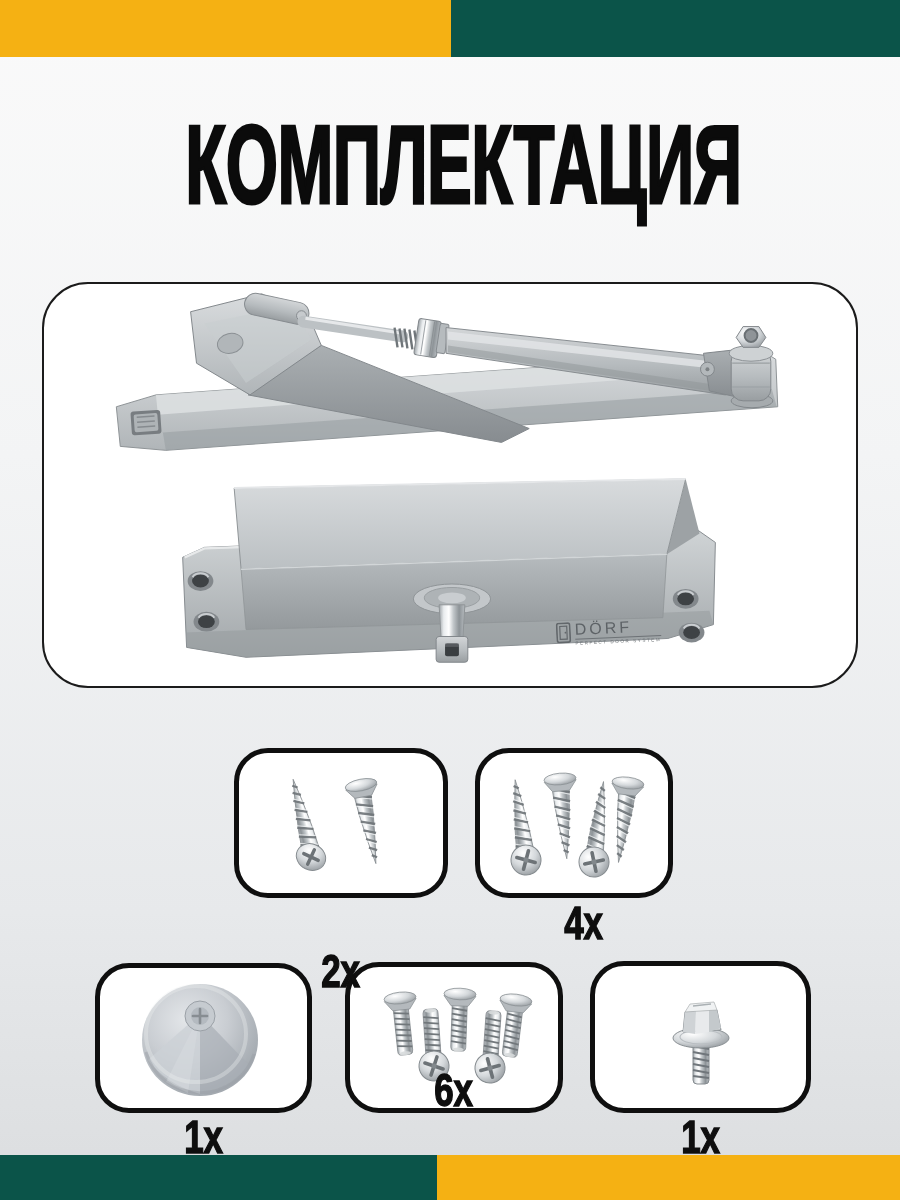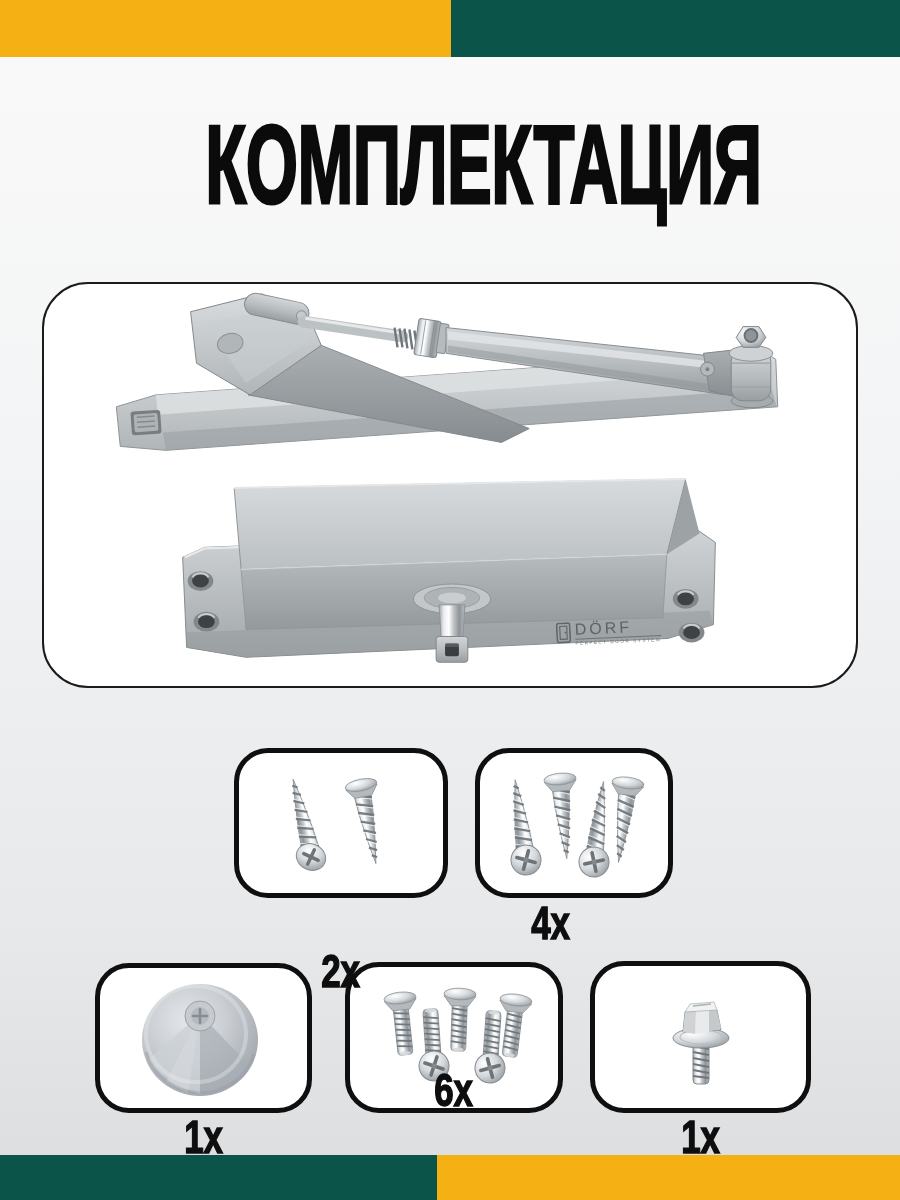--- a/index.html
+++ b/index.html
@@ -7,21 +7,21 @@
     width:900px;height:1200px;position:relative;overflow:hidden;
     font-family:"Liberation Sans",sans-serif;
     background:linear-gradient(180deg,#fafafa 0%,#f3f4f5 38%,#e7e9eb 76%,#dbdddf 100%);
   }
   .bar{position:absolute;}
   .bar.ytl{left:0;top:0;width:451px;height:57px;}
   .bar.gtr{left:451px;top:0;width:449px;height:57px;}
   .bar.gbl{left:0;top:1155px;width:437px;height:45px;}
   .bar.ybr{left:437px;top:1155px;width:463px;height:45px;}
 
-  .title-wrap{position:absolute;left:0;right:14px;top:116px;text-align:center;padding-left:20px;}
+  .title-wrap{position:absolute;left:0;right:14px;top:116px;text-align:center;}
   .title-text{
     display:inline-block;font-weight:700;font-size:112px;line-height:98px;
     letter-spacing:-1px;color:#0b0b0b;-webkit-text-stroke:3px #0b0b0b;
     transform:scaleX(0.60);transform-origin:center;white-space:nowrap;
   }
 
   .main-box{
     position:absolute;left:42px;top:282px;width:816px;height:406px;
     background:#ffffff;border:2px solid #1b1b1b;border-radius:46px;box-sizing:border-box;
   }
@@ -50,21 +50,21 @@
   .pb3{left:95px; top:963px;width:217px;height:150px;}
   .pb4{left:345px;top:962px;width:218px;height:151px;}
   .pb5{left:590px;top:961px;width:221px;height:152px;}
 
   .count-wrap{position:absolute;text-align:center;}
   .count{
     display:inline-block;font-weight:700;font-size:46px;line-height:46px;color:#0e0e0e;
     -webkit-text-stroke:1.4px #0e0e0e;transform:scaleX(0.76);transform-origin:center;
   }
   .cw1{left:234px;top:948px;width:214px;}
-  .cw2{left:452px;top:900px;width:198px;}
+  .cw2{left:485px;top:900px;width:198px;}
   .cw3{left:95px; top:1114px;width:217px;}
   .cw4{left:345px;top:1067px;width:218px;}
   .cw5{left:590px;top:1114px;width:221px;}
 </style>
 </head>
 <body>
 
 <svg width="0" height="0" style="position:absolute" aria-hidden="true">
   <defs>
     <linearGradient id="chromeV" x1="0" y1="0" x2="1" y2="0">

